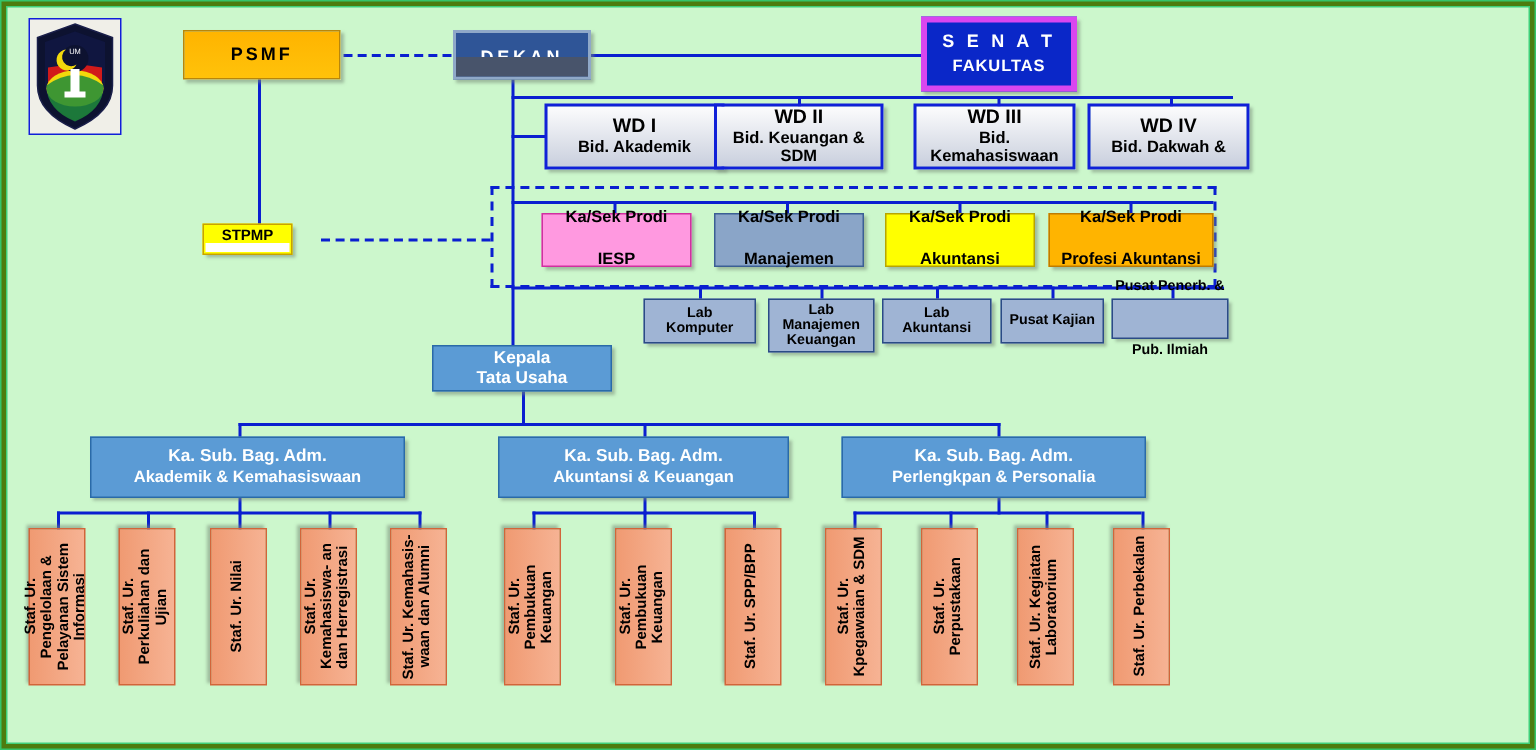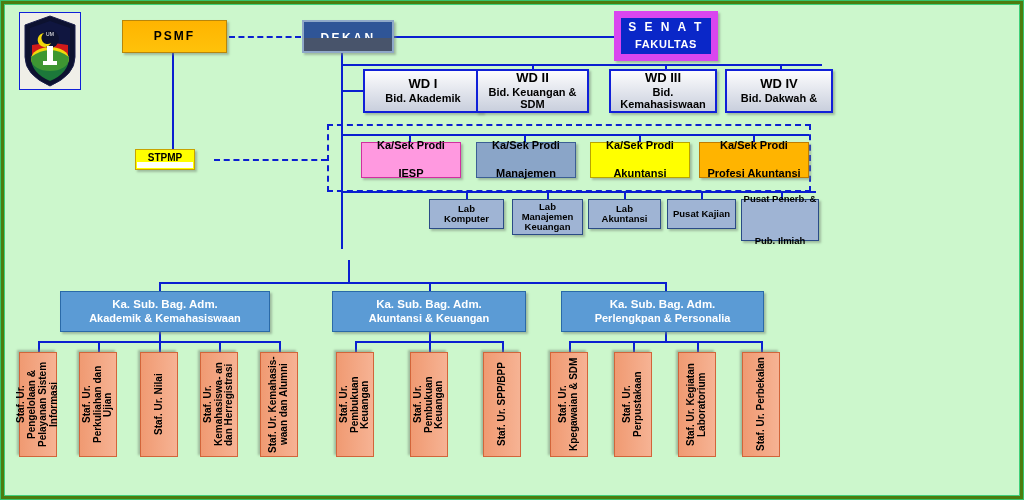--- a/index.html
+++ b/index.html
@@ -17,21 +17,21 @@
   .box{position:absolute;box-sizing:border-box;display:flex;flex-direction:column;
        align-items:center;justify-content:center;text-align:center;z-index:5;
        box-shadow:2px 2px 2px rgba(120,140,120,.55);}
   .box span{display:block;line-height:1.08;}
   
   .b-psmf{background:linear-gradient(#ffb400,#ffc20a);border:1px solid #b8860b;
           color:#000;font-weight:bold;font-size:12px;letter-spacing:2px;}
   .b-dekan{background:#2f5597;border:2px solid #8fa8c8;color:#fff;font-weight:bold;
            font-size:12px;letter-spacing:2.5px;justify-content:center;padding-top:4px;}
   .b-dekan .lower{position:absolute;left:0;right:0;bottom:0;height:13px;background:#48546b;}
-  .b-senat{background:#0a27c8;border:7px solid #d946ef;color:#fff;font-weight:bold;font-size:12px;justify-content:center;}
+  .b-senat{background:#0a27c8;border:4px solid #d946ef;color:#fff;font-weight:bold;font-size:12px;justify-content:center;}
   .b-senat .t1{letter-spacing:2.5px;margin-bottom:5px;}
   .b-senat .t2{letter-spacing:.6px;font-size:11px;}
   .b-wd{background:linear-gradient(#fcfcfd,#c9cfdd);border:2px solid #1020d8;color:#000;}
   .b-wd .t1{font-size:13px;font-weight:bold;margin-bottom:2px;}
   .b-wd .t2{font-size:11px;font-weight:bold;}
   .b-stpmp{background:#ffff00;border:1px solid #c8a200;color:#000;font-weight:bold;font-size:10px;
            justify-content:flex-start;padding-top:3px;}
   .b-stpmp .lower{position:absolute;left:1px;right:1px;bottom:1px;height:6px;background:#ffffff;}
   .b-prodi{font-weight:bold;font-size:11px;color:#000;gap:16px;}
   .p-iesp{background:#ff99e0;border:1px solid #d12fa0;}
@@ -201,25 +201,29 @@
     <span>Manajemen</span>
     <span>Keuangan</span>
   </div>
   <div class="box b-lab" style="left:583px;top:194px;width:73px;height:30px;">
     <span>Lab</span>
     <span>Akuntansi</span>
   </div>
   <div class="box b-lab" style="left:662px;top:194px;width:69px;height:30px;">
     <span>Pusat Kajian</span>
   </div>
-  <div class="box b-lab" style="left:736px;top:194px;width:78px;height:42px;gap:32px;">
+  <div class="box b-lab" style="left:736px;top:194px;width:78px;height:27px;gap:32px;">
     <span>Pusat Penerb. &amp;</span>
     <span>Pub. Ilmiah</span>
   </div>
 
+  <div class="box b-ktu" style="left:283px;top:225px;width:120px;height:31px;">
+    <span>Kepala</span>
+    <span>Tata Usaha</span>
+  </div>
 
   <div class="box b-sub" style="left:55px;top:286px;width:210px;height:41px;">
     <span class="t1">Ka. Sub. Bag. Adm.</span>
     <span class="t2">Akademik &amp; Kemahasiswaan</span>
   </div>
   <div class="box b-sub" style="left:327px;top:286px;width:194px;height:41px;">
     <span class="t1">Ka. Sub. Bag. Adm.</span>
     <span class="t2">Akuntansi &amp; Keuangan</span>
   </div>
   <div class="box b-sub" style="left:556px;top:286px;width:203px;height:41px;">

